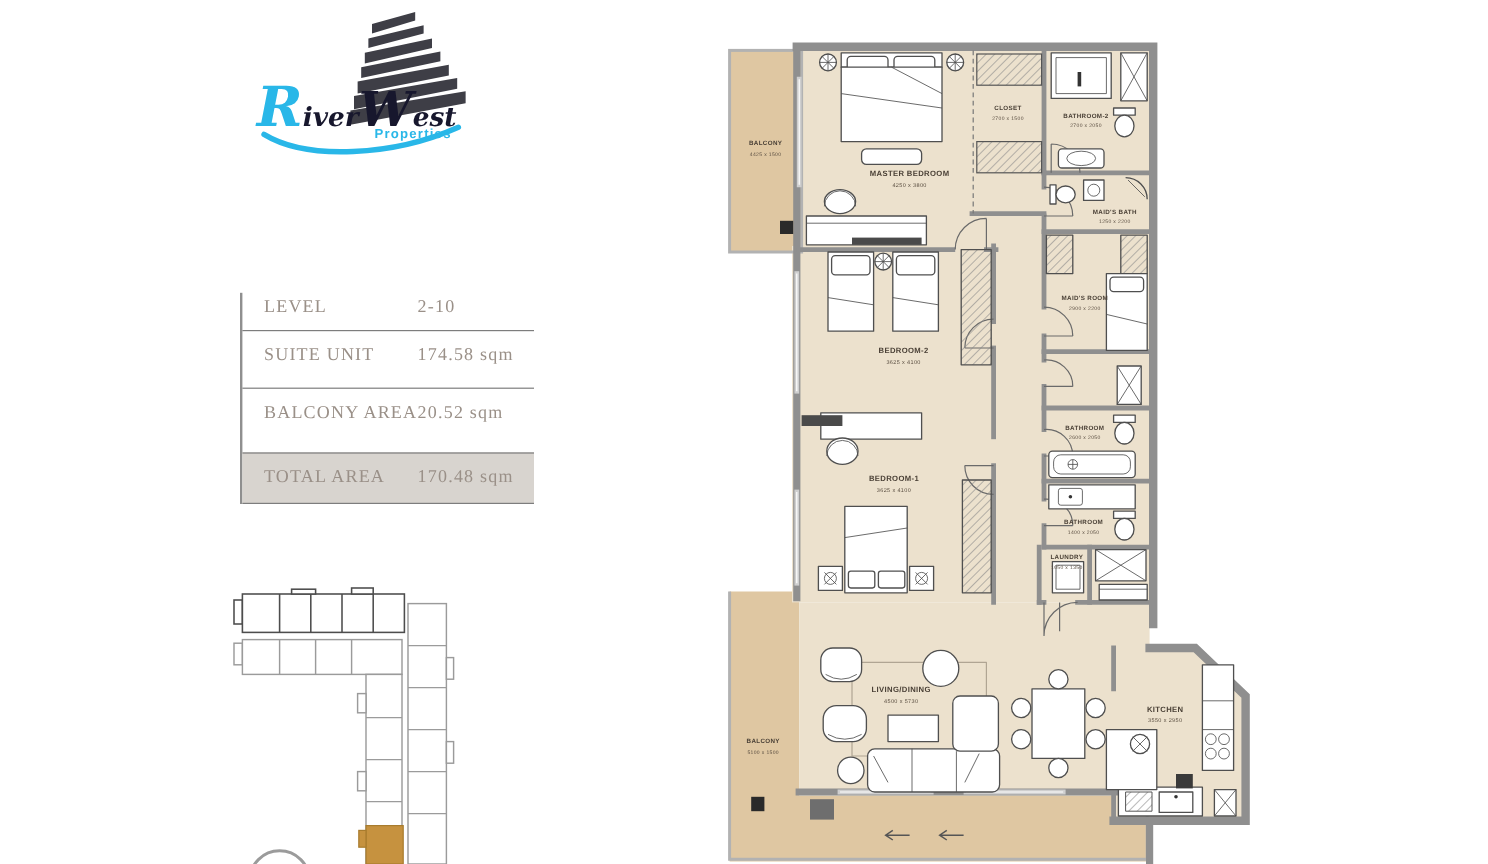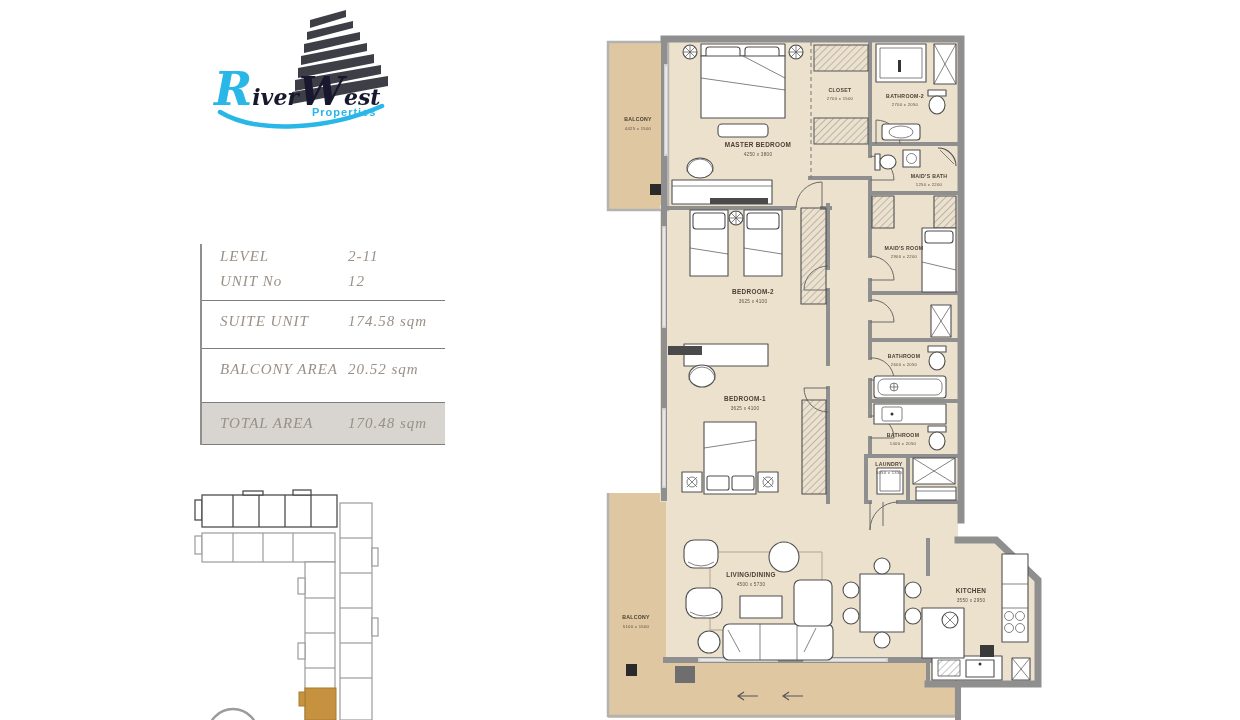--- a/index.html
+++ b/index.html
@@ -17,21 +17,21 @@
   .swoosh{position:absolute;left:2px;top:98px;}
   .subtitle{position:absolute;left:98px;top:106px;font-size:11px;font-weight:bold;
             color:#29b7e8;letter-spacing:1px;font-family:"Liberation Sans",sans-serif;}
 
   
   .plan-title{position:absolute;left:216px;top:156px;font-family:"Liberation Serif",serif;
               font-size:27px;line-height:34px;color:#8f8c89;letter-spacing:1.5px;}
 
   
   .specs{position:absolute;left:200px;top:244px;width:243px;border-left:2px solid #8f8f8f;
-         font-family:"Liberation Serif",serif;font-size:15px;color:#9a9088;letter-spacing:1px;font-style:italic;}
+         font-family:"Liberation Serif",serif;font-size:15px;color:#9a9088;letter-spacing:1px;}
   .spec-row{display:flex;align-items:center;padding:4px 0 4px 18px;}
   .spec-row .lbl{flex:0 0 128px;}
   .spec-row.pad{padding-top:12px;padding-bottom:12px;}
   .rule{border-top:1.5px solid #7d7d7d;margin-top:6px;}
   .total-row{background:#d8d4cf;border-top:1.5px solid #7d7d7d;border-bottom:1.5px solid #7d7d7d;
              padding-top:14px;padding-bottom:14px;margin-top:12px;}
 
   
   .keyplan{position:absolute;left:193px;top:488px;}
 
@@ -72,25 +72,21 @@
     <svg class="swoosh" width="172" height="42" viewBox="0 0 172 42">
       <path d="M4,14 C40,36 112,32 166,8" stroke="#29b7e8" stroke-width="4.5" fill="none" stroke-linecap="round"></path>
     </svg>
     <div class="subtitle">Properties</div>
   </div>
 
 
   <div class="specs">
     <div class="spec-row">
       <span class="lbl">LEVEL</span>
-      <span class="val">2-11</span>
-    </div>
-    <div class="spec-row">
-      <span class="lbl">UNIT No</span>
-      <span class="val">12</span>
+      <span class="val">2-10</span>
     </div>
     <div class="rule"></div>
     <div class="spec-row pad">
       <span class="lbl">SUITE UNIT</span>
       <span class="val">174.58 sqm</span>
     </div>
     <div class="rule"></div>
     <div class="spec-row pad">
       <span class="lbl">BALCONY AREA</span>
       <span class="val">20.52 sqm</span>

